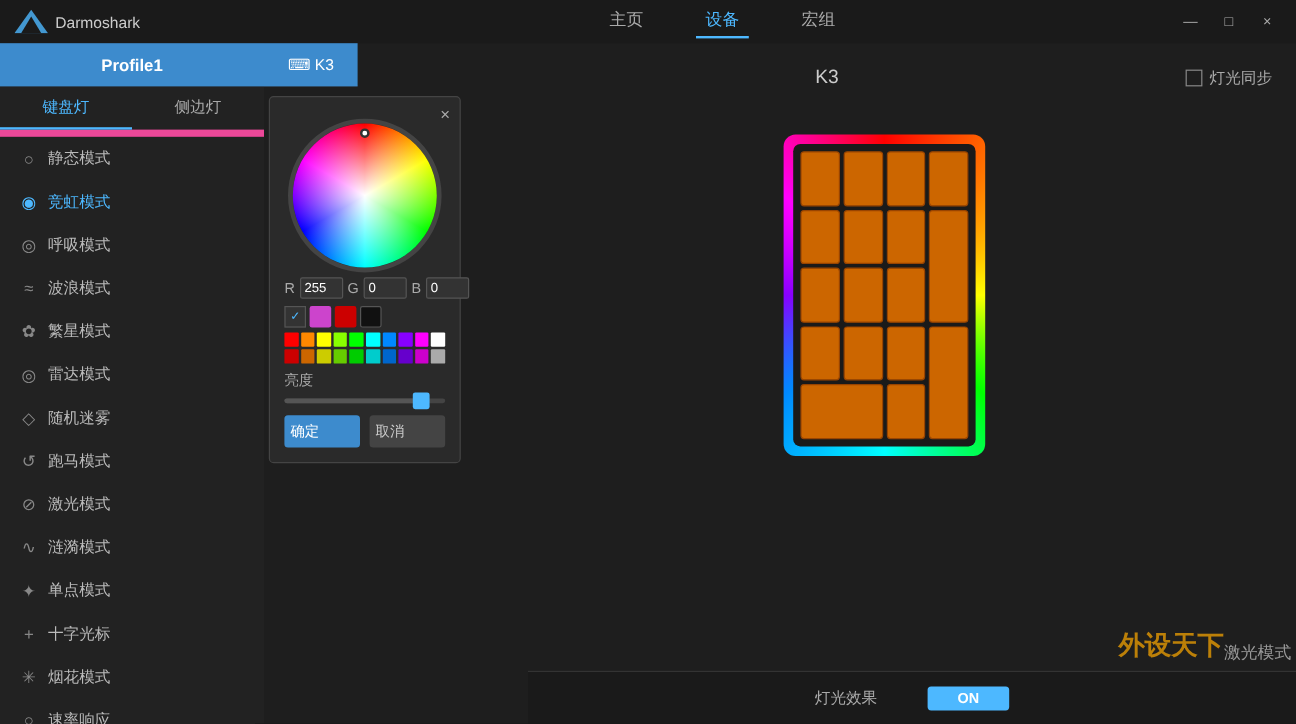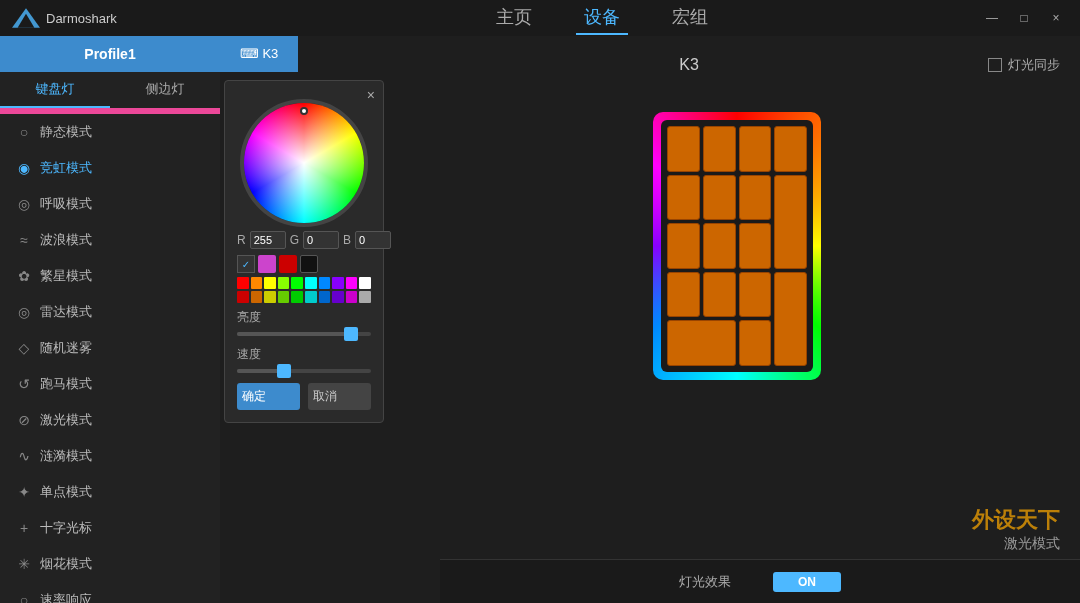--- a/index.html
+++ b/index.html
@@ -38,21 +38,21 @@
       font-size: 13px;
     }
     #nav-tabs {
       display: flex;
       gap: 36px;
       flex: 1;
       justify-content: center;
     }
     .nav-tab {
       color: #aaa;
-      font-size: 18px;
+      font-size: 14px;
       cursor: pointer;
       padding: 4px 8px;
     }
     .nav-tab.active {
       color: #4db8ff;
       border-bottom: 2px solid #4db8ff;
     }
     #window-controls {
       display: flex;
       gap: 16px;
@@ -268,23 +268,22 @@
       font-weight: bold;
       padding: 3px 25px;
       border-radius: 3px;
       margin-left: 26px;
     }
 
     
     #watermark {
       position: absolute;
       bottom: 50px;
-      right: 20px;
-      display: flex;
-      flex-direction: column;
+      right: 4px;
+      display: flex;
       align-items: flex-end;
       opacity: 0.7;
     }
     #wm-top { font-size: 22px; color: #ffaa00; font-weight: bold; }
     #wm-bottom { font-size: 14px; color: #ccc; }
 
     
     #color-picker-popup {
       position: absolute;
       top: 80px;
@@ -652,27 +651,20 @@
     </div>
 
   <div class="slider-section">
     <div class="slider-label">亮度</div>
     <div class="slider-track">
       <div class="slider-fill" style="width: 85%;"></div>
       <div class="slider-thumb" style="left: calc(85% - 7px);"></div>
     </div>
   </div>
 
-  <div class="slider-section">
-    <div class="slider-label">速度</div>
-    <div class="slider-track">
-      <div class="slider-fill" style="width: 35%;"></div>
-      <div class="slider-thumb" style="left: calc(35% - 7px);"></div>
-    </div>
-  </div>
 
   <div id="popup-actions">
     <div class="popup-btn btn-confirm">确定</div>
     <div class="popup-btn btn-cancel">取消</div>
   </div>
 </div>
 
 <div id="watermark">
   <div id="wm-top">外设天下</div>
   <div id="wm-bottom">激光模式</div>

